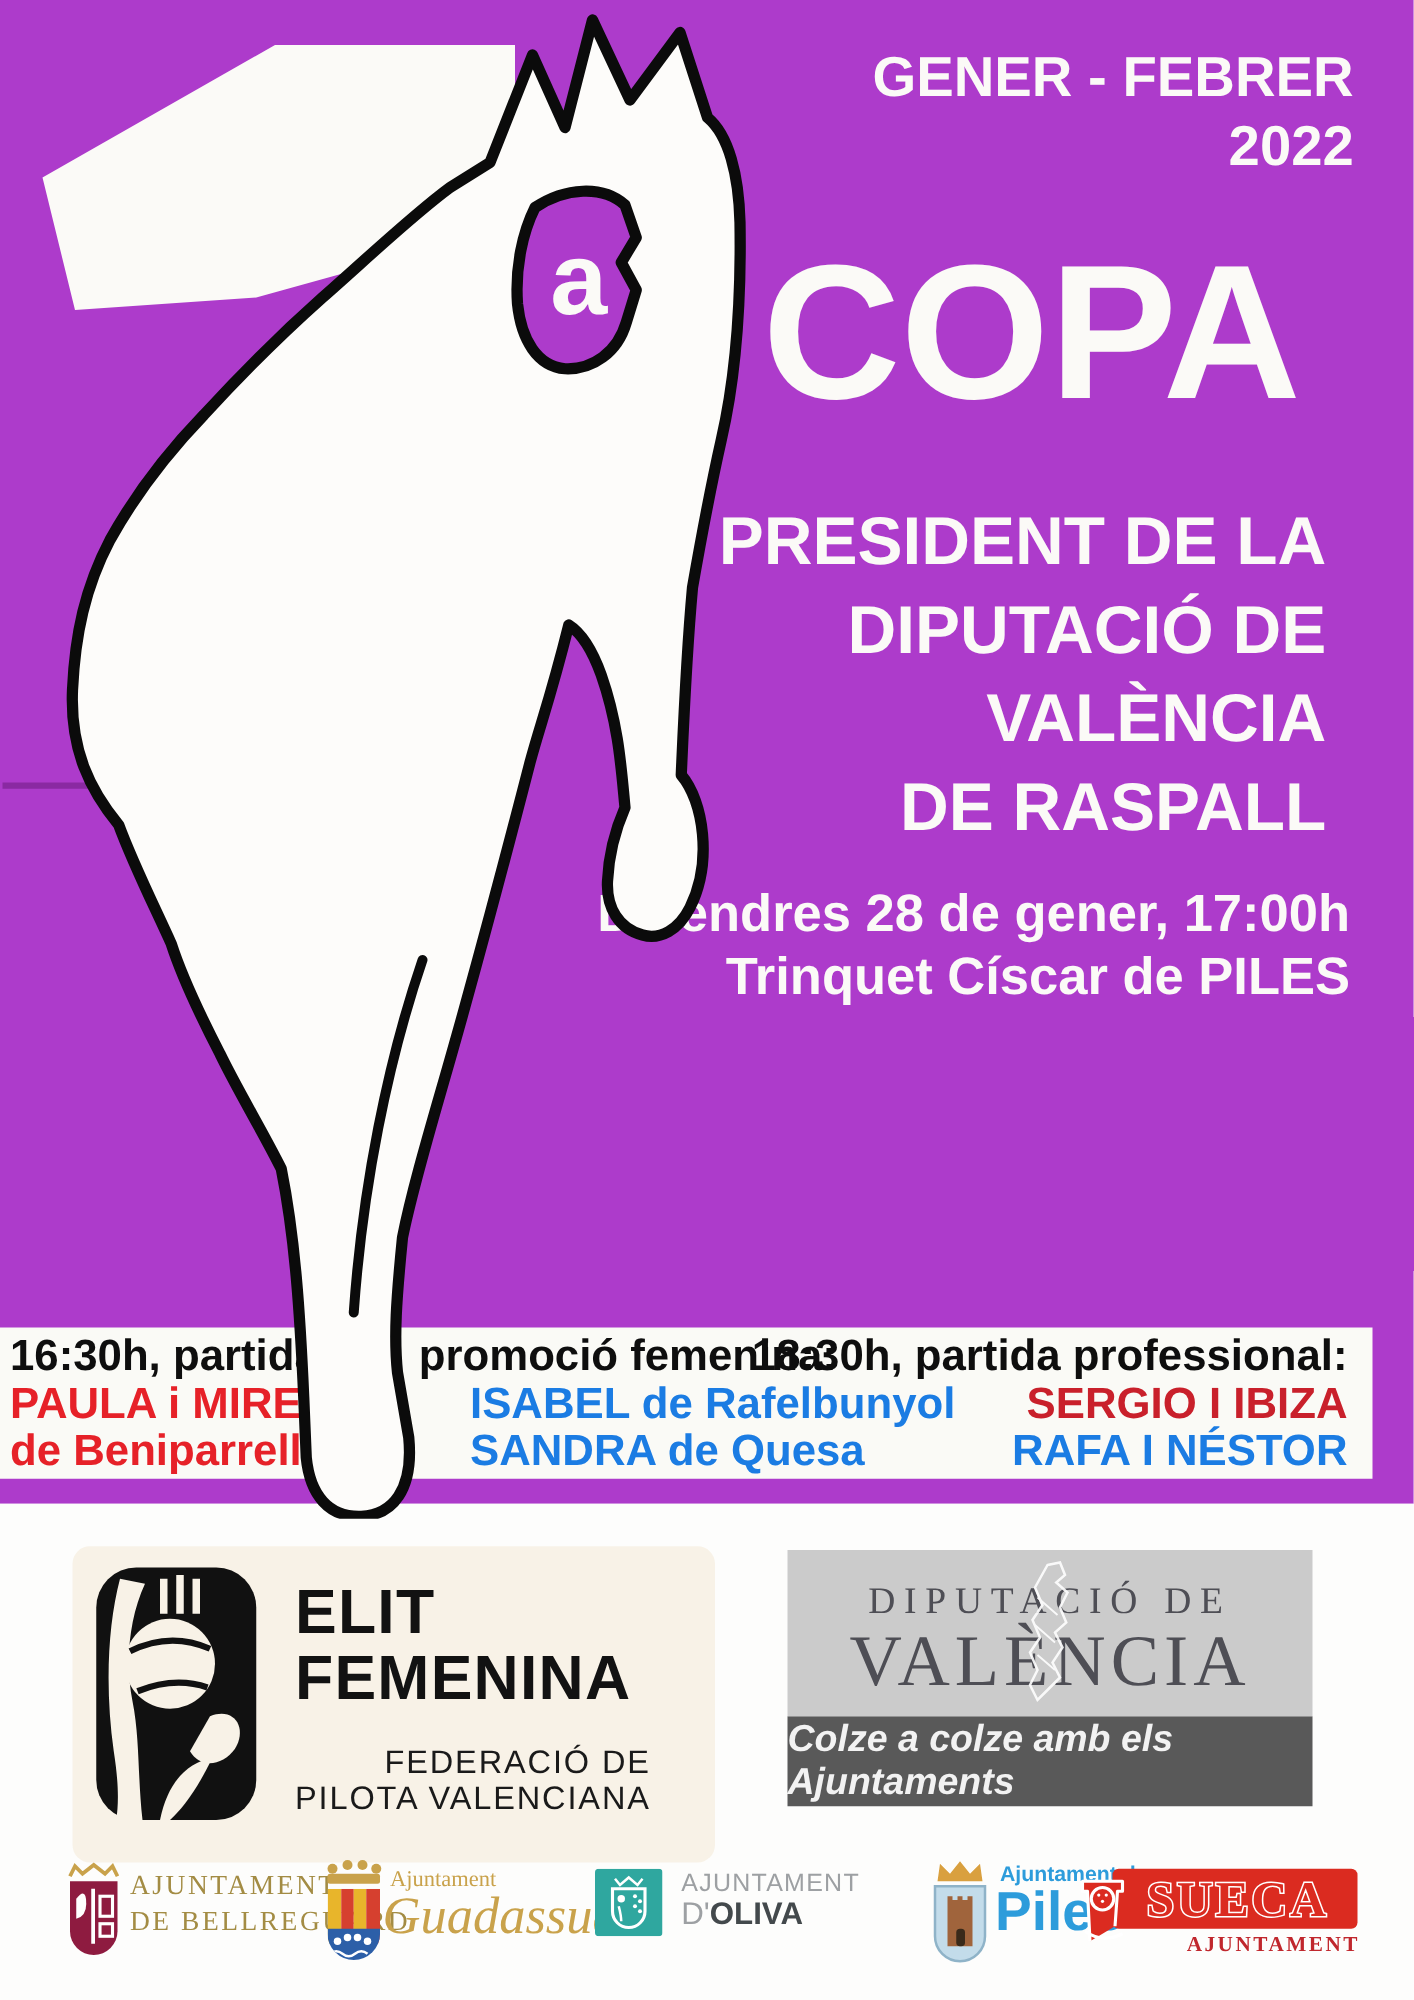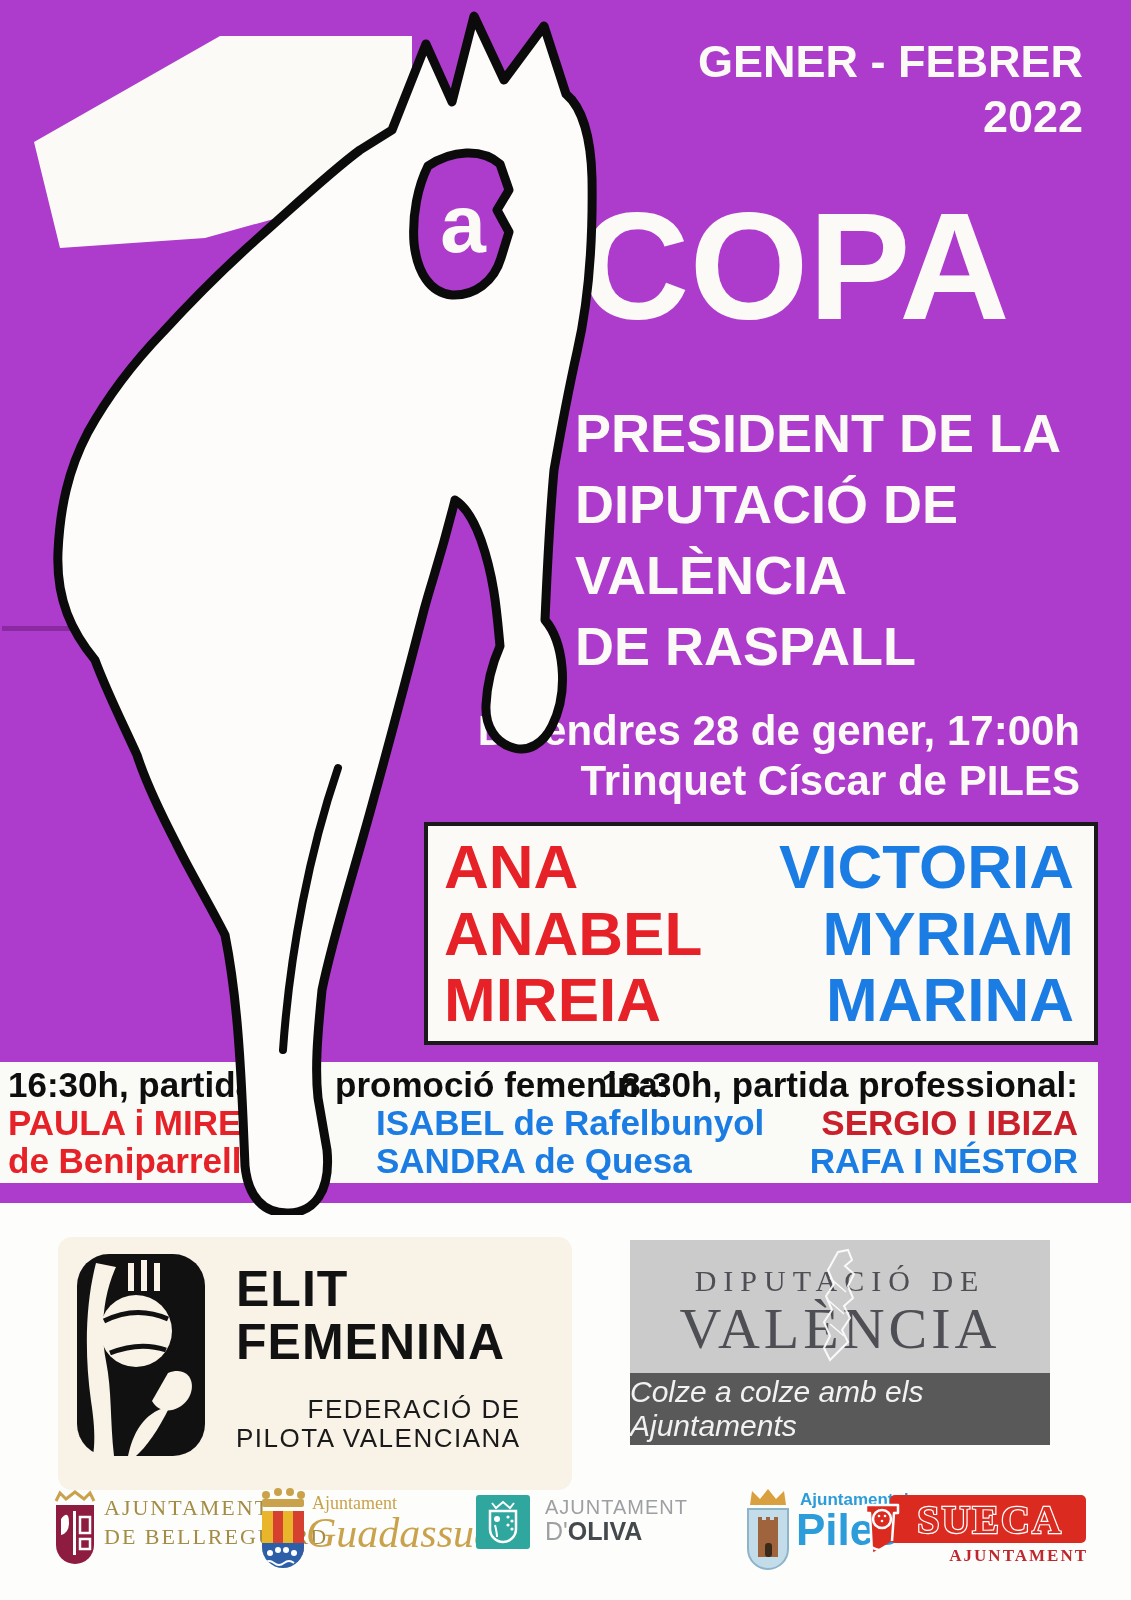--- a/index.html
+++ b/index.html
@@ -7,22 +7,22 @@
   .poster{
     position:relative; width:1131px; height:1600px; overflow:hidden;
     font-family:"Liberation Sans", sans-serif; background:#ffffff;padding-left:44px;
   }
   
   .purple-zone{position:absolute;left:0;top:0;width:1131px;height:1203px;background:var(--purple);}
   .figure-svg{position:absolute;left:0;top:0;z-index:3;pointer-events:none;}
   .watermark{position:absolute;left:2px;top:626px;width:92px;height:5px;background:rgba(60,0,70,.30);z-index:2;}
   .hdr{position:absolute;right:48px;top:34px;text-align:right;color:#FBFAF7;font-weight:800;font-size:45px;line-height:55px;z-index:2;letter-spacing:0px;}
   .sup-a{position:absolute;left:418px;top:168px;width:90px;height:112px;line-height:112px;text-align:center;color:#FBFAF7;font-weight:800;font-size:82px;z-index:4;}
-  .copa{position:absolute;left:579px;top:196px;color:#FBFAF7;font-weight:800;font-size:153px;line-height:140px;letter-spacing:0px;z-index:2;}
-  .title-lines{position:absolute;right:70px;top:398px;text-align:left;color:#FBFAF7;font-weight:800;font-size:54px;line-height:71px;z-index:2;}
+  .copa{position:absolute;left:610px;top:196px;color:#FBFAF7;font-weight:800;font-size:153px;line-height:140px;letter-spacing:0px;z-index:2;}
+  .title-lines{position:absolute;right:70px;top:398px;text-align:right;color:#FBFAF7;font-weight:800;font-size:54px;line-height:71px;z-index:2;}
   .schedule{position:absolute;right:51px;top:706px;text-align:right;color:#FBFAF7;font-weight:700;font-size:42px;line-height:50px;z-index:2;}
   
   .matchup-box{
     position:absolute;left:424px;top:822px;width:674px;height:223px;z-index:2;
     background:#FBFAF6;border:4px solid #1A1A1A;box-sizing:border-box;
     display:flex;justify-content:space-between;padding:8px 20px 8px 16px;
   }
   .team{display:flex;flex-direction:column;justify-content:space-between;font-weight:800;font-size:62px;line-height:66px;}
   .team.red{color:var(--red);text-align:left;}
   .team.blue{color:var(--blue);text-align:right;}
@@ -42,21 +42,21 @@
   .elit-logo{position:absolute;left:16px;top:14px;}
   .elit-text{position:absolute;left:178px;top:26px;color:#121212;}
   .elit-name{font-weight:800;font-size:50px;line-height:53px;letter-spacing:1px;}
   .elit-org{font-weight:500;font-size:26px;line-height:29px;letter-spacing:1.5px;margin-top:26px;color:#1A1A1A;text-align:right;}
   .dip-block{position:absolute;left:630px;top:37px;width:420px;}
   .dip-gray{position:relative;width:420px;height:133px;background:var(--gray_box);text-align:center;font-family:"Liberation Serif", serif;color:var(--serif_gray);}
   .dip-l1{padding-top:24px;font-size:30px;letter-spacing:7px;}
   .dip-l2{font-size:58px;letter-spacing:4px;line-height:62px;}
   .dip-map{position:absolute;left:188px;top:8px;opacity:.9;}
   .dip-bar{width:420px;height:72px;background:var(--gray_bar);display:flex;align-items:center;justify-content:center;}
-  .dip-tag{color:#F2F2F2;font-style:italic;font-weight:400;font-size:30px;}
+  .dip-tag{color:#F2F2F2;font-style:italic;font-weight:700;font-size:30px;}
   
   .footer{position:absolute;left:0;top:284px;width:1131px;height:112px;}
   .flogo{position:absolute;}
   .bell-text{position:absolute;left:104px;top:6px;font-family:"Liberation Serif", serif;color:var(--gold);font-size:22px;letter-spacing:2px;line-height:29px;white-space:nowrap;}
   .guad-small{position:absolute;left:312px;top:6px;color:var(--gold_script);font-size:18px;font-family:"Liberation Serif", serif;}
   .guad-big{position:absolute;left:306px;top:22px;color:var(--gold_script);font-size:42px;font-style:italic;font-family:"Liberation Serif", serif;}
   .oliva-text{position:absolute;left:545px;top:8px;line-height:24px;white-space:nowrap;}
   .oliva-l1{color:#9DA0A3;font-size:20px;letter-spacing:1px;}
   .oliva-l2 .ap{color:#9DA0A3;font-size:25px;font-weight:400;}
   .oliva-l2 .nm{color:#43494C;font-size:25px;font-weight:800;}
@@ -106,32 +106,20 @@
       <div>DIPUTACIÓ DE</div>
       <div>VALÈNCIA</div>
       <div>DE RASPALL</div>
     </div>
 
     <div class="schedule">
       <div>Divendres 28 de gener, 17:00h</div>
       <div>Trinquet Císcar de PILES</div>
     </div>
 
-    <div class="matchup-box">
-      <div class="team red">
-        <div>ANA</div>
-        <div>ANABEL</div>
-        <div>MIREIA</div>
-      </div>
-      <div class="team blue">
-        <div>VICTORIA</div>
-        <div>MYRIAM</div>
-        <div>MARINA</div>
-      </div>
-    </div>
 
     <div class="band">
       <div class="col c1">
         <div class="k">16:30h, partida</div>
         <div class="r">PAULA i MIREIA</div>
         <div class="r">de Beniparrell</div>
       </div>
       <div class="col c2">
         <div class="k">promoció femenina:</div>
         <div class="b">ISABEL de Rafelbunyol</div>

